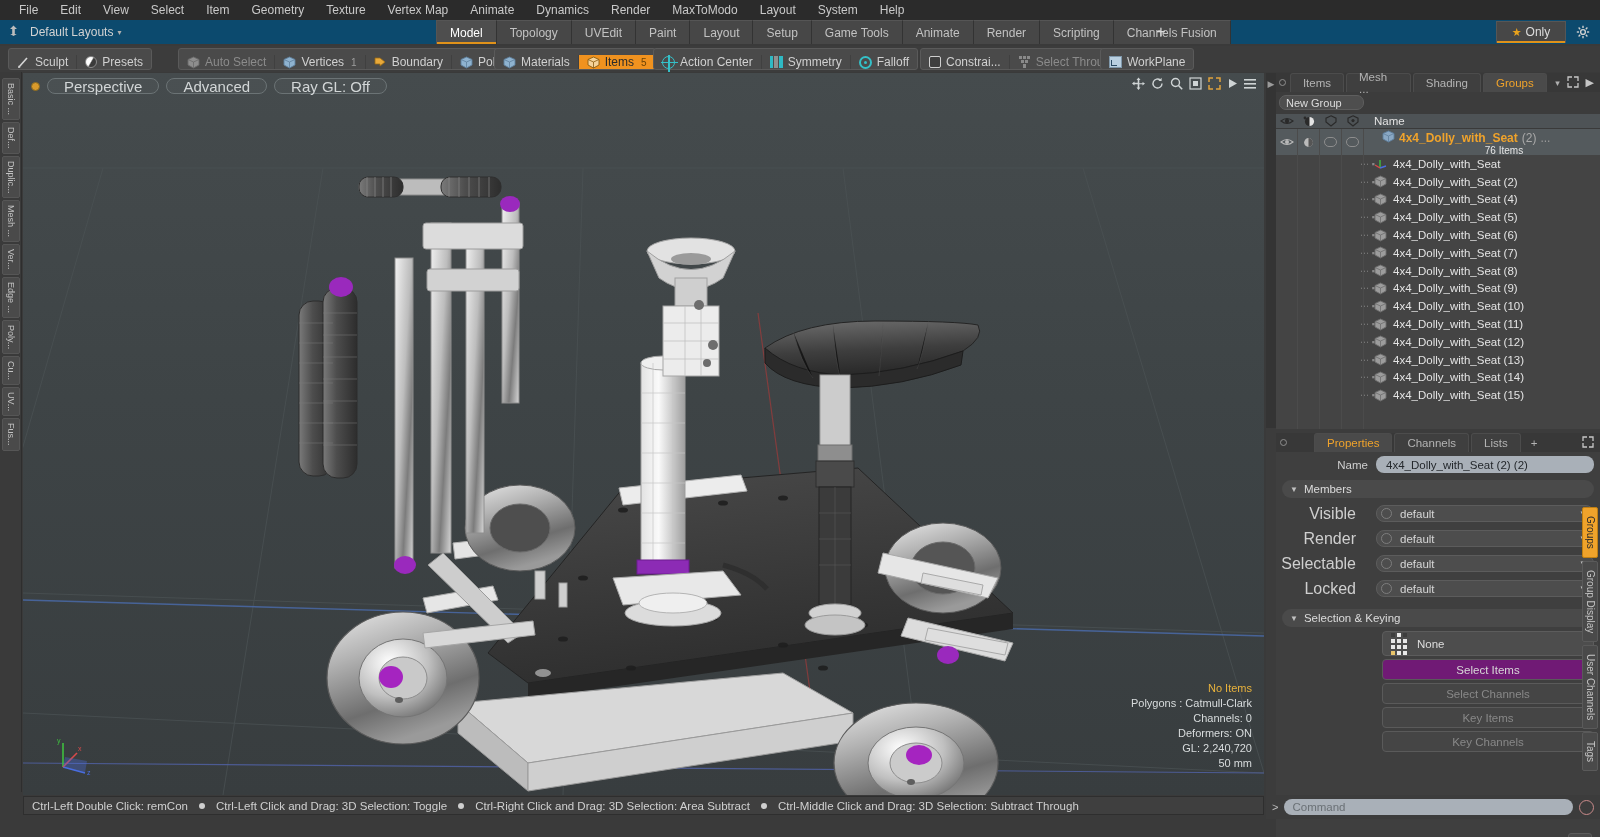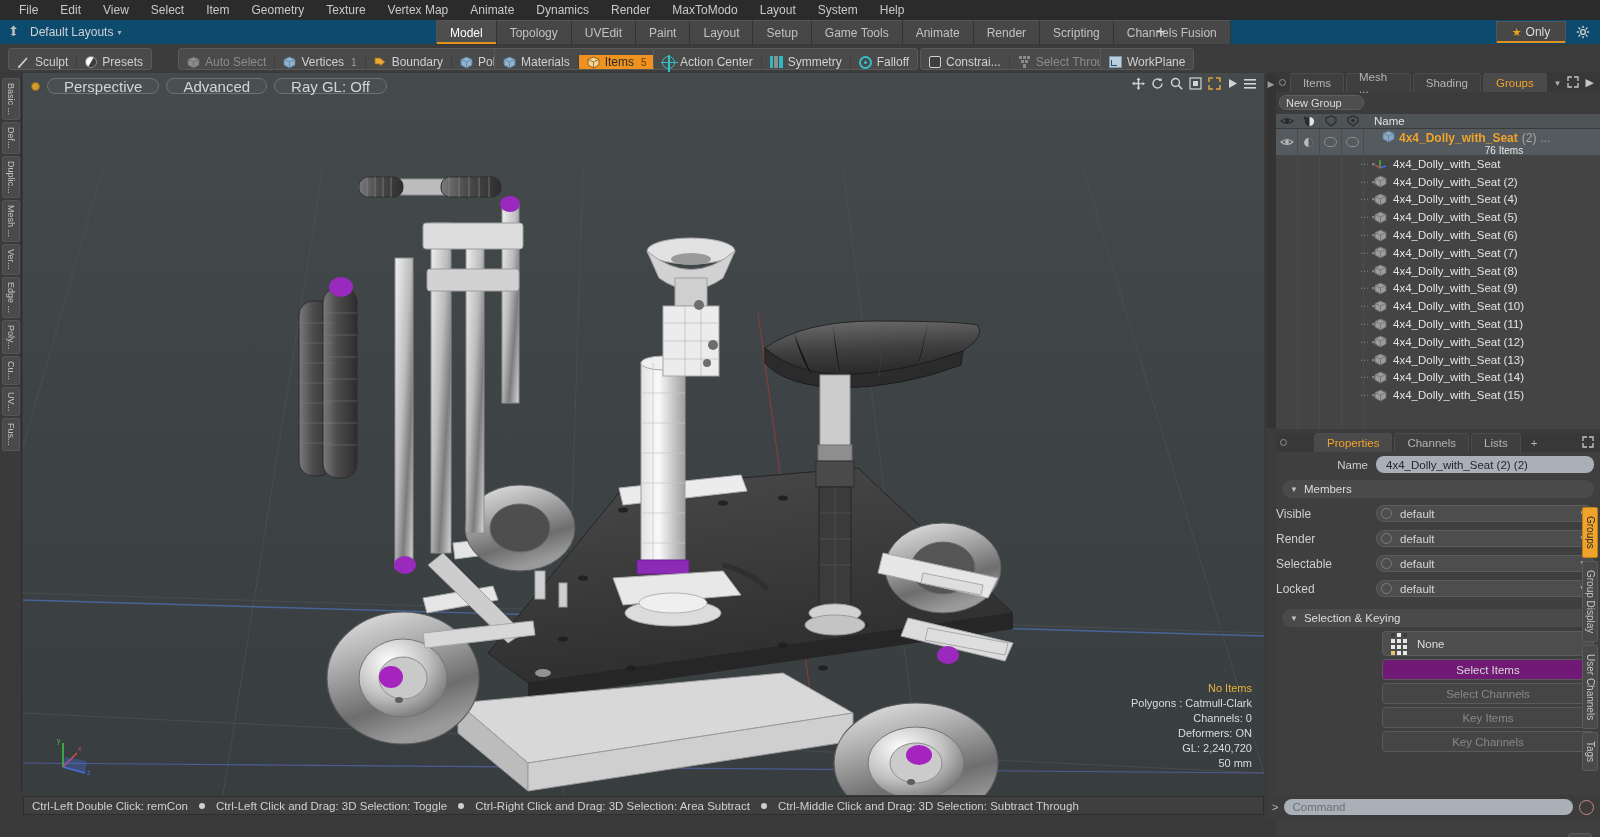--- a/index.html
+++ b/index.html
@@ -148,21 +148,21 @@
   
   .propspanel{ position:absolute; left:10px; top:360px; width:324px; height:425px; background:#3f3f3f; }
   .proprow{ display:flex; align-items:center; height:25px; margin-bottom:1px; }
   .plabel{ width:100px; text-align:right; padding-right:8px; font-size:11.5px; color:#cfcfcf; }
   .pfield{ flex:1; height:17px; background:#a9b0b8; border-radius:8px; display:flex; align-items:center;
      padding-left:10px; font-size:11.5px; color:#24282c; margin-right:6px; }
   .sectionhdr{ height:18px; display:flex; align-items:center; padding-left:8px; gap:6px;
      background:#4a4a4a; color:#dcdcdc; font-size:11.5px; border-radius:9px; margin:3px 6px 4px 6px; }
   .tri{ font-size:8px; color:#c0c0c0; }
   .ddrow{ display:flex; align-items:center; height:23px; margin-bottom:2px; }
-  .ddlab{ width:100px; padding-right:20px; font-size:12px; color:#cfcfcf; }
+  .ddlab{ width:100px; text-align:right; padding-right:20px; font-size:16px; color:#cfcfcf; }
   .dd{ flex:1; height:17px; background:#4d4d4d; border:1px solid #5c5c5c; border-radius:8px;
      display:flex; align-items:center; margin-right:6px; position:relative; }
   .dd .knob{ width:11px;height:11px;border-radius:50%;border:1px solid #7d7d7d; margin-left:4px; }
   .dd .ddtxt{ margin-left:8px; font-size:11.5px; color:#d6d6d6; }
   .dd .ddc{ position:absolute; right:6px; font-size:8px; color:#c3c3c3; }
   .btnrow{ display:flex; justify-content:flex-end; margin-bottom:3px; padding-right:6px; }
   .pbtn{ width:212px; height:21px; background:#701a75; border:1px solid #5a5a5a; border-radius:4px;
      display:flex; align-items:center; justify-content:center; font-size:11.5px; color:#d8d8d8; }
   .pbtn.dim{ color:#888; background:#454545; }
   .nonebox{ width:212px; height:25px; background:#4d4d4d; border:1px solid #5c5c5c; border-radius:4px;

